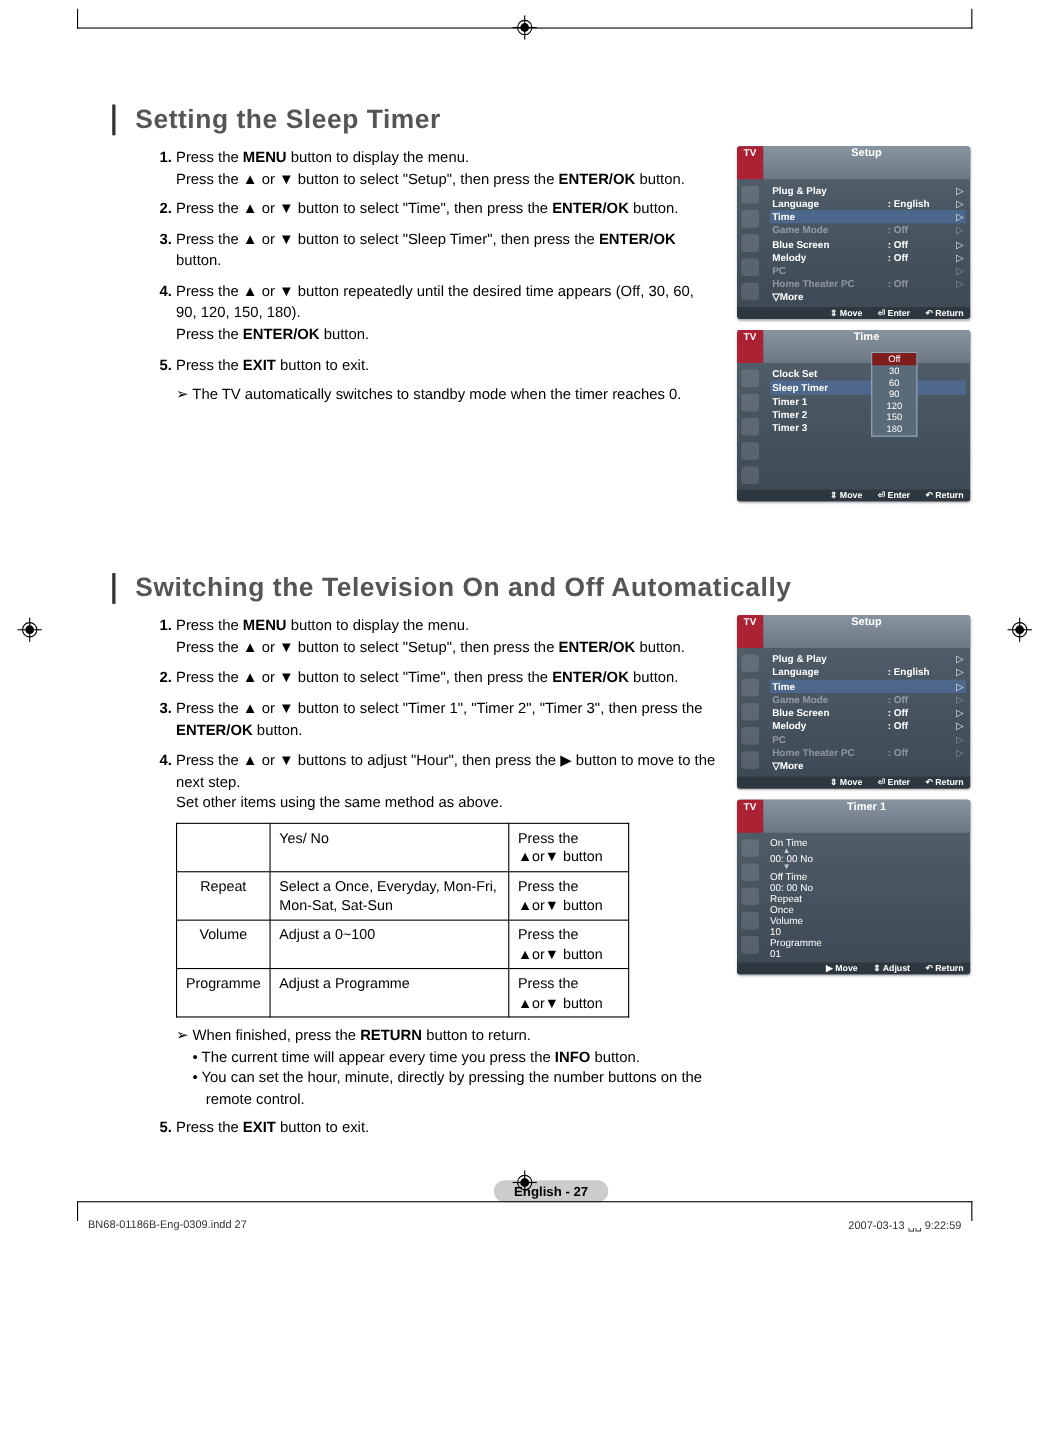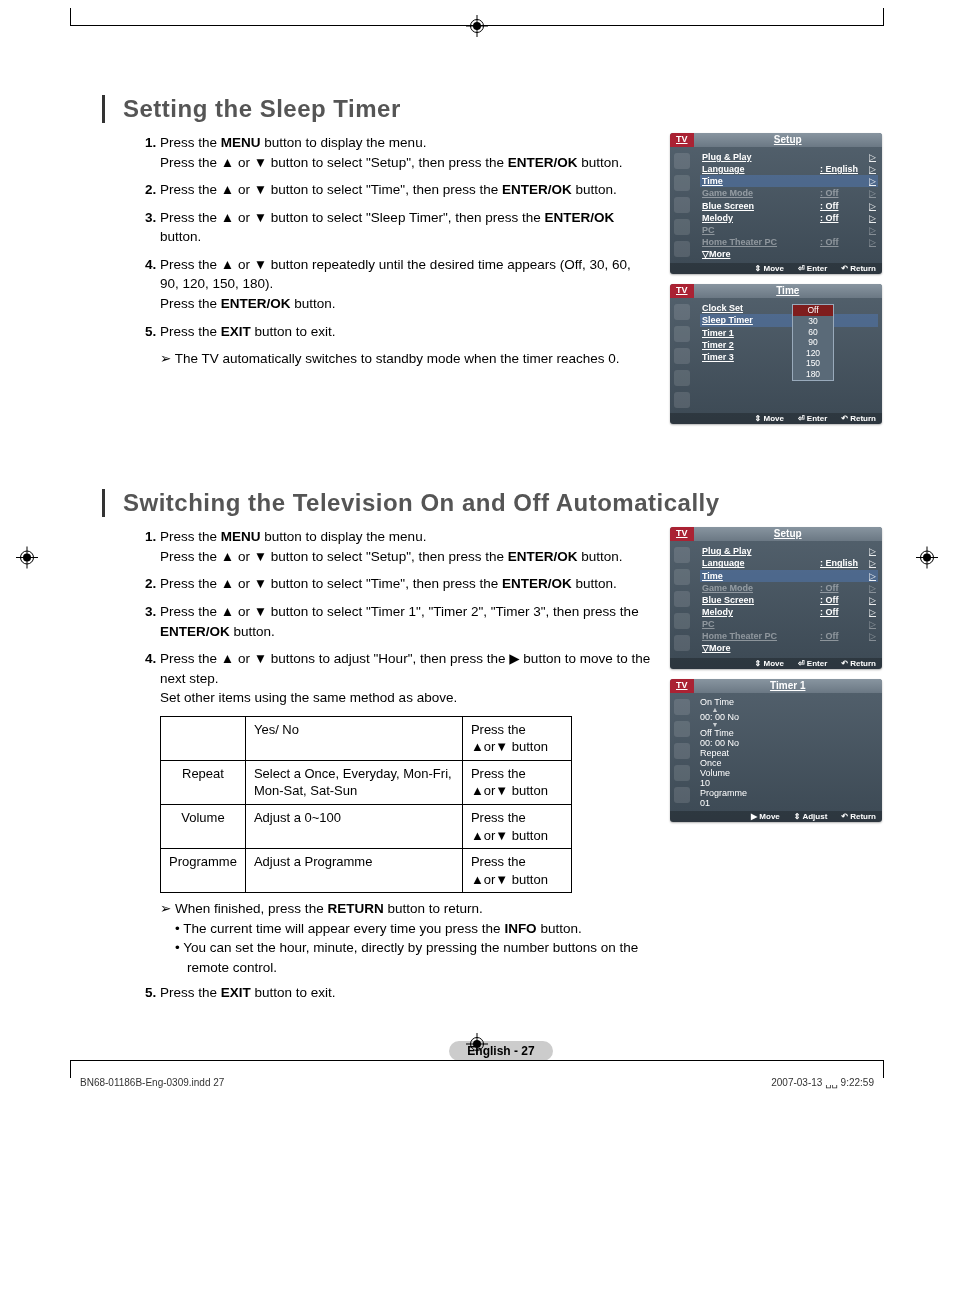--- a/index.html
+++ b/index.html
@@ -126,28 +126,28 @@
   .osd {
     background: linear-gradient(#53616d,#3c4954);
     border-radius: 3px;
     color: #fff;
     font-size: 9px;
     margin-bottom: 10px;
     position: relative;
     padding-bottom: 14px;
     box-shadow: 0 1px 2px rgba(0,0,0,0.3);
   }
-  .osd .hdr { display:flex; height:14px;text-decoration:underline; }
+  .osd .hdr { display:flex; height:30px; }
   .osd .hdr .tv { background:#a23; color:#fff; font-weight:bold; padding:1px 6px; border-top-left-radius:3px; font-size:9px;}
   .osd .hdr .ttl { flex:1; text-align:center; font-weight:bold; padding:1px 0; background:linear-gradient(#8895a0,#6b7884); border-top-right-radius:3px;font-size:10px;}
   .osd .body { display:flex; min-height: 112px;}
   .osd .ic { width:24px; display:flex; flex-direction:column; gap:6px; padding:6px 0 0 4px;}
   .osd .ic span{ width:16px;height:16px; background:rgba(255,255,255,0.12); border-radius:3px; display:block; position:relative;}
   .osd .rows { flex:1; padding:4px 4px 0 2px;}
-  .osd .row { display:flex; justify-content:space-between; padding:0 2px; line-height:1.35; gap:1px;text-decoration:underline;}
+  .osd .row { display:flex; justify-content:space-between; padding:0 2px; line-height:1.35; gap:14px;}
   .osd .row.dim { opacity:0.4;}
   .osd .row.hl { background: rgba(80,120,180,0.5); }
   .osd .row .lab { flex:1 1 auto; font-weight:bold;}
   .osd .row .val { width:45px; font-weight:bold; text-align:left;}
   .osd .row .tri { width:10px; text-align:right; opacity:0.9;}
   .osd .ft {
     position:absolute; bottom:0; left:0; right:0;
     background: rgba(0,0,0,0.25);
     display:flex; justify-content:flex-end; gap:14px;
     padding:1px 6px; font-size:8px; font-weight:bold;

